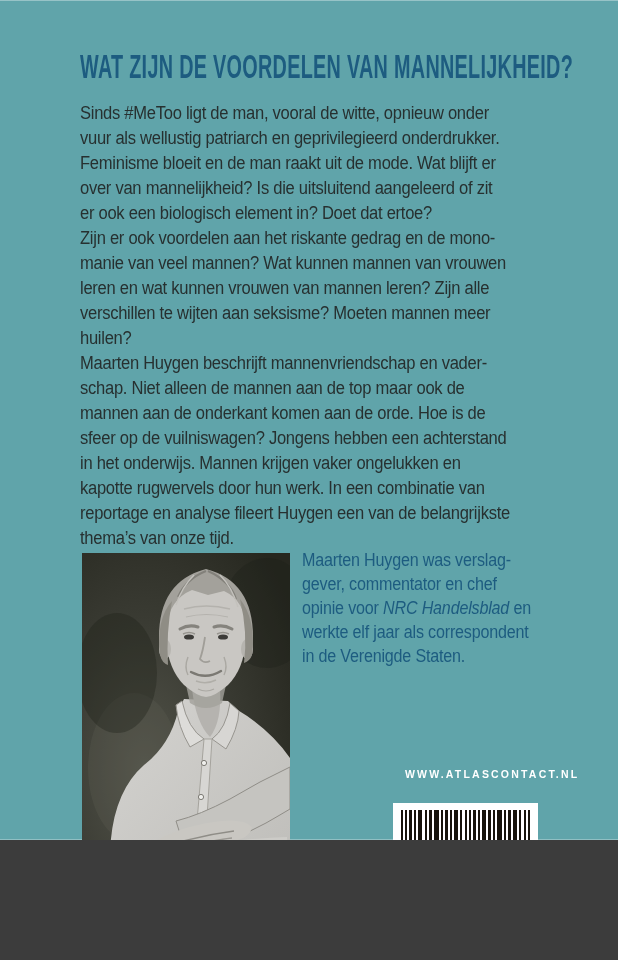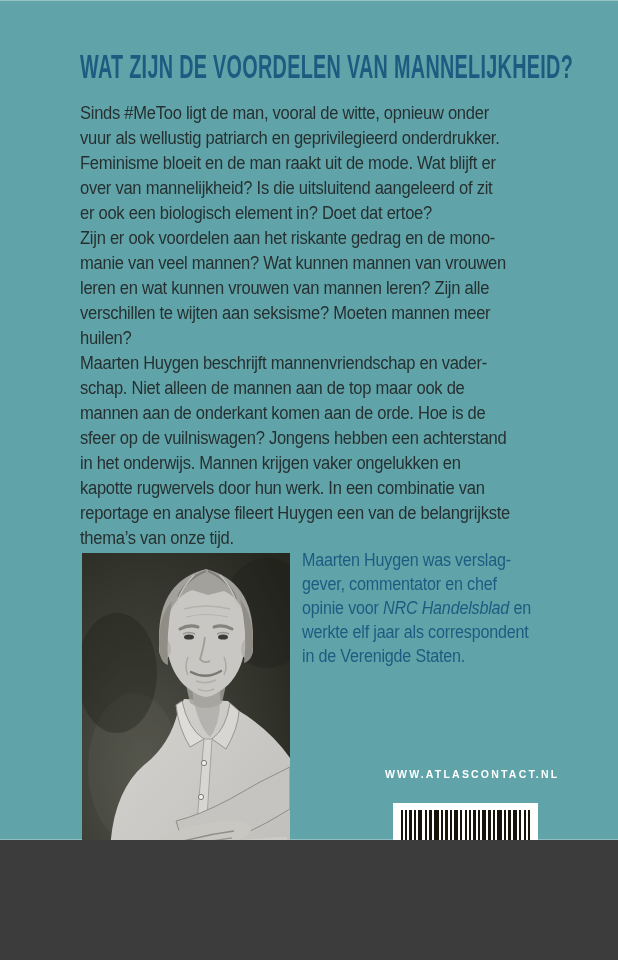--- a/index.html
+++ b/index.html
@@ -39,21 +39,21 @@
   .bio{
     position:absolute;left:302px;top:548px;
     font-size:17.5px;line-height:24px;
     letter-spacing:-.2px;
     color:#1d5c80;
     white-space:pre;
     transform:scaleX(.92);transform-origin:0 0;
   }
   .bio em{font-style:italic;}
   .website{
-    position:absolute;left:385px;top:768px;
+    position:absolute;left:405px;top:768px;
     font-size:10.5px;font-weight:700;
     letter-spacing:2.2px;
     color:#ffffff;
     white-space:pre;
   }
   .barcode-box{
     position:absolute;left:393px;top:803px;
     width:145px;height:105px;
     background:#ffffff;
   }

